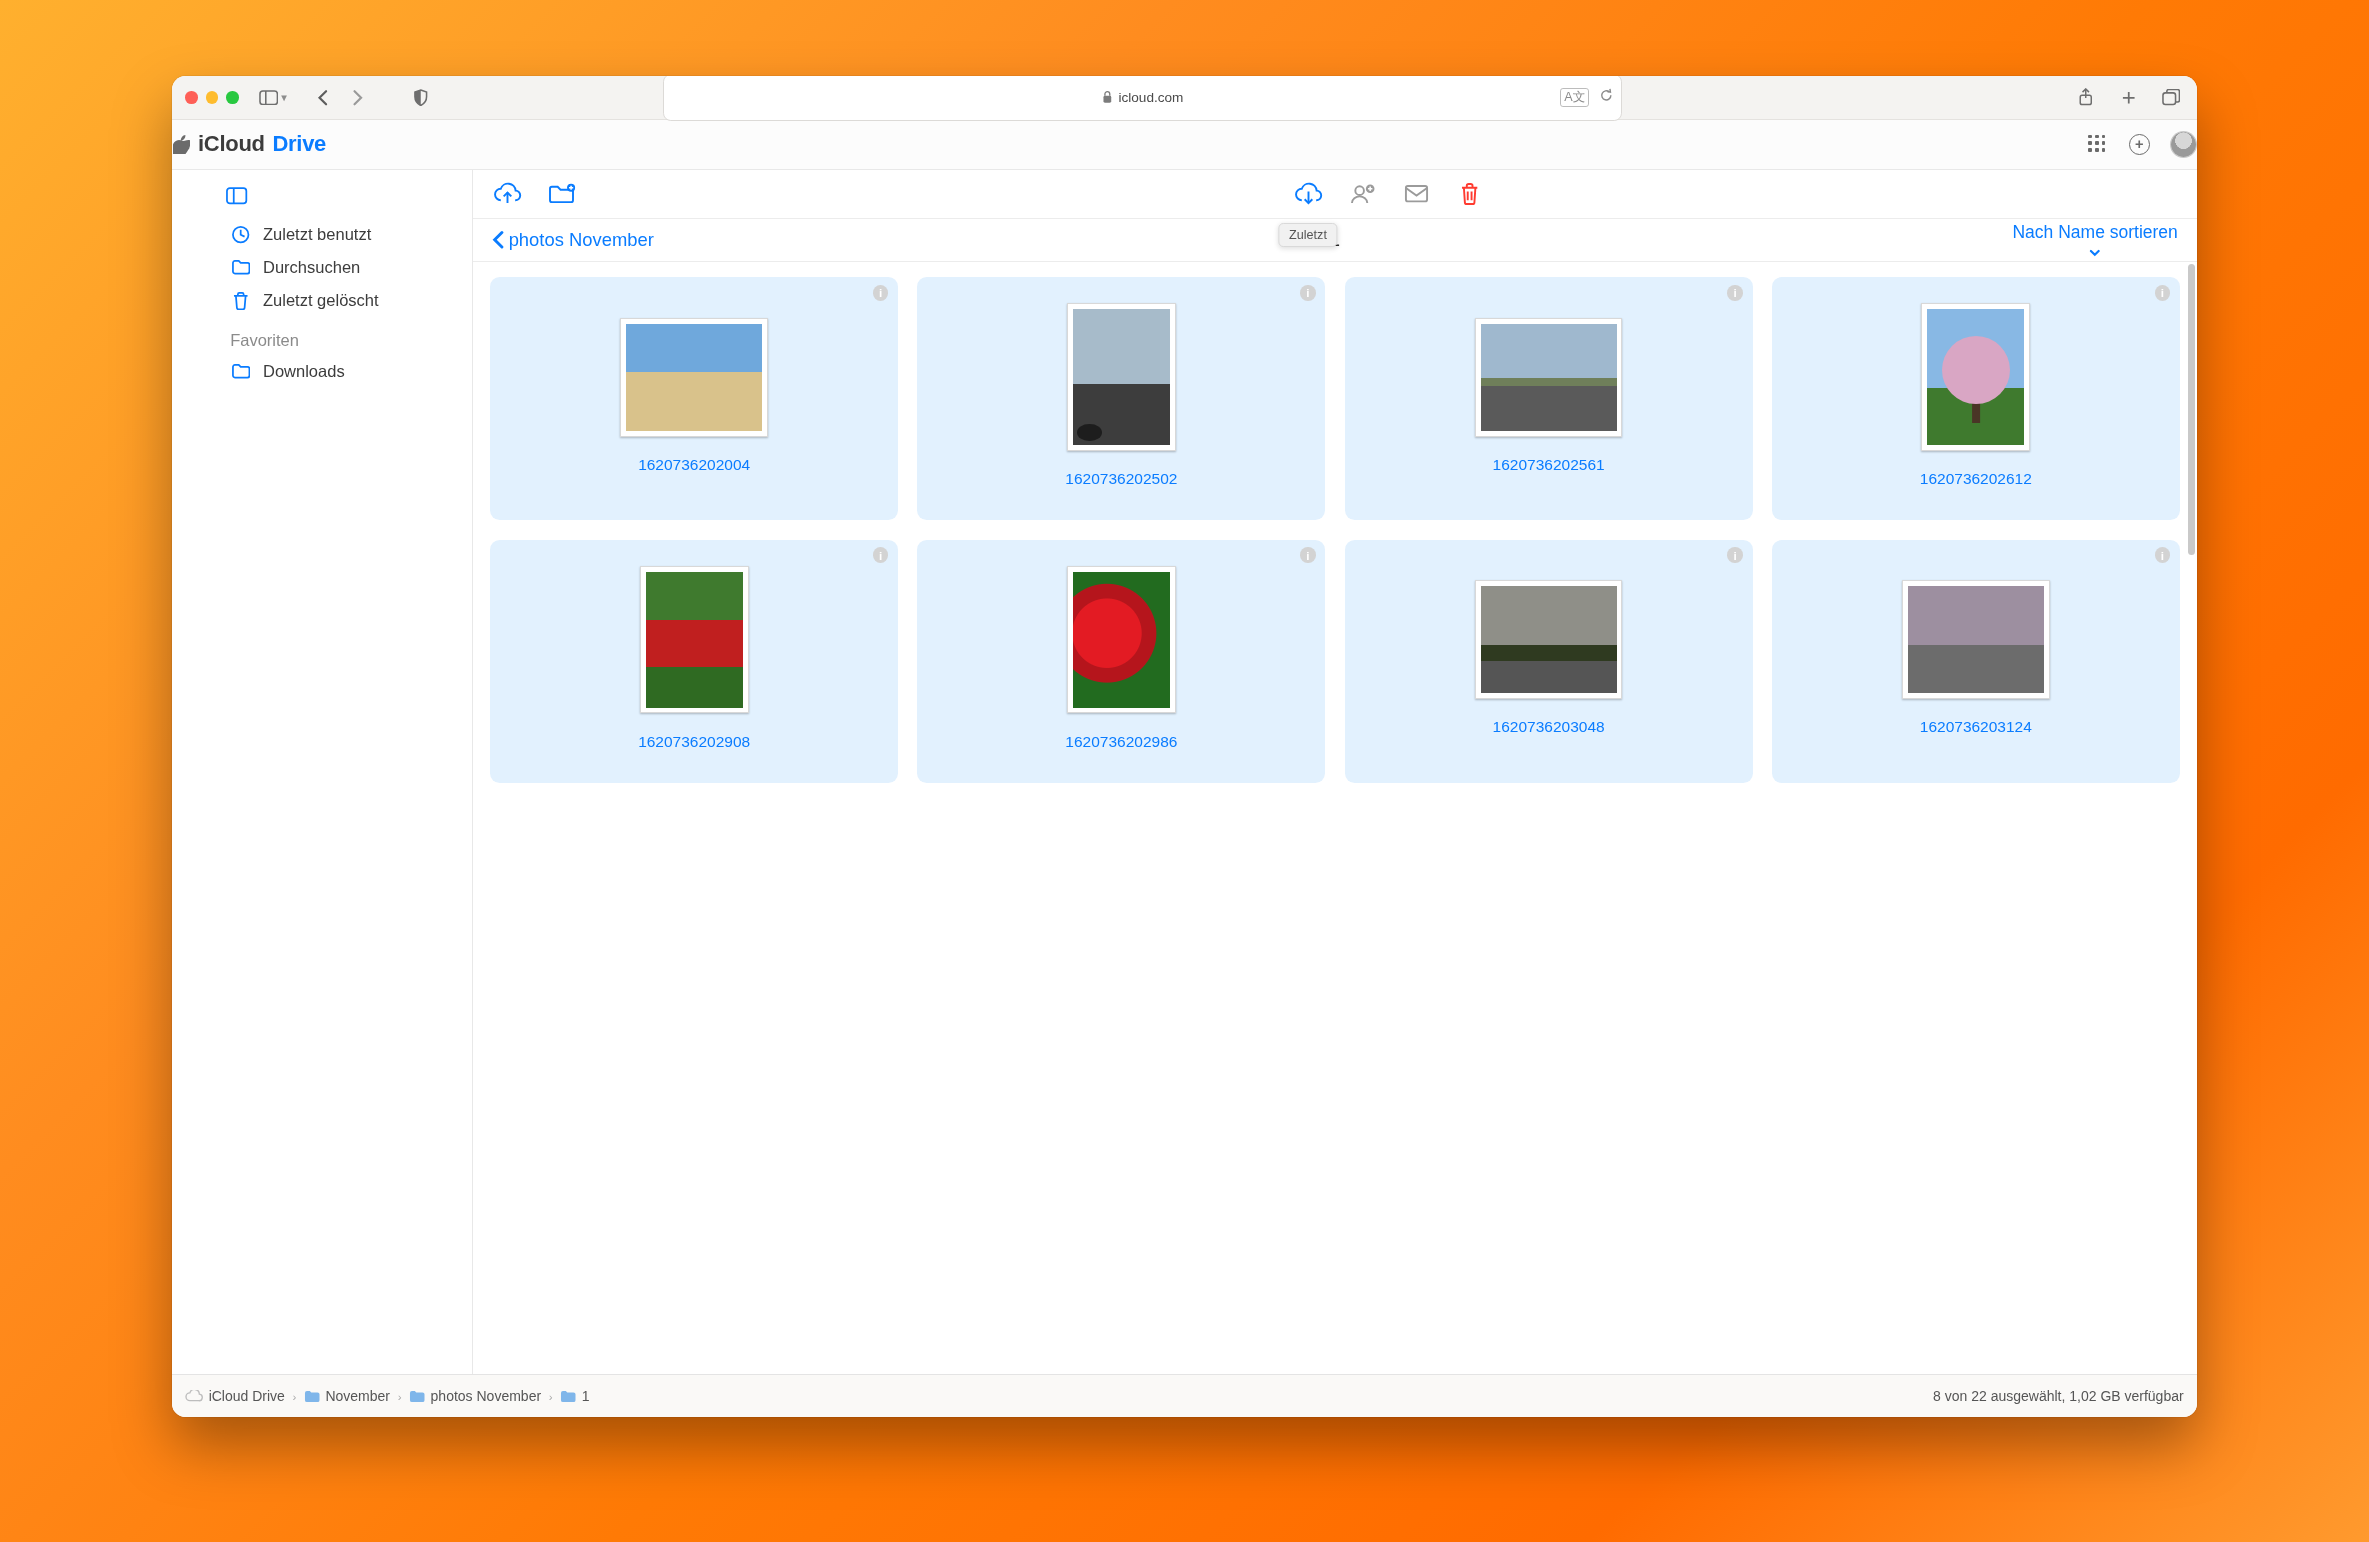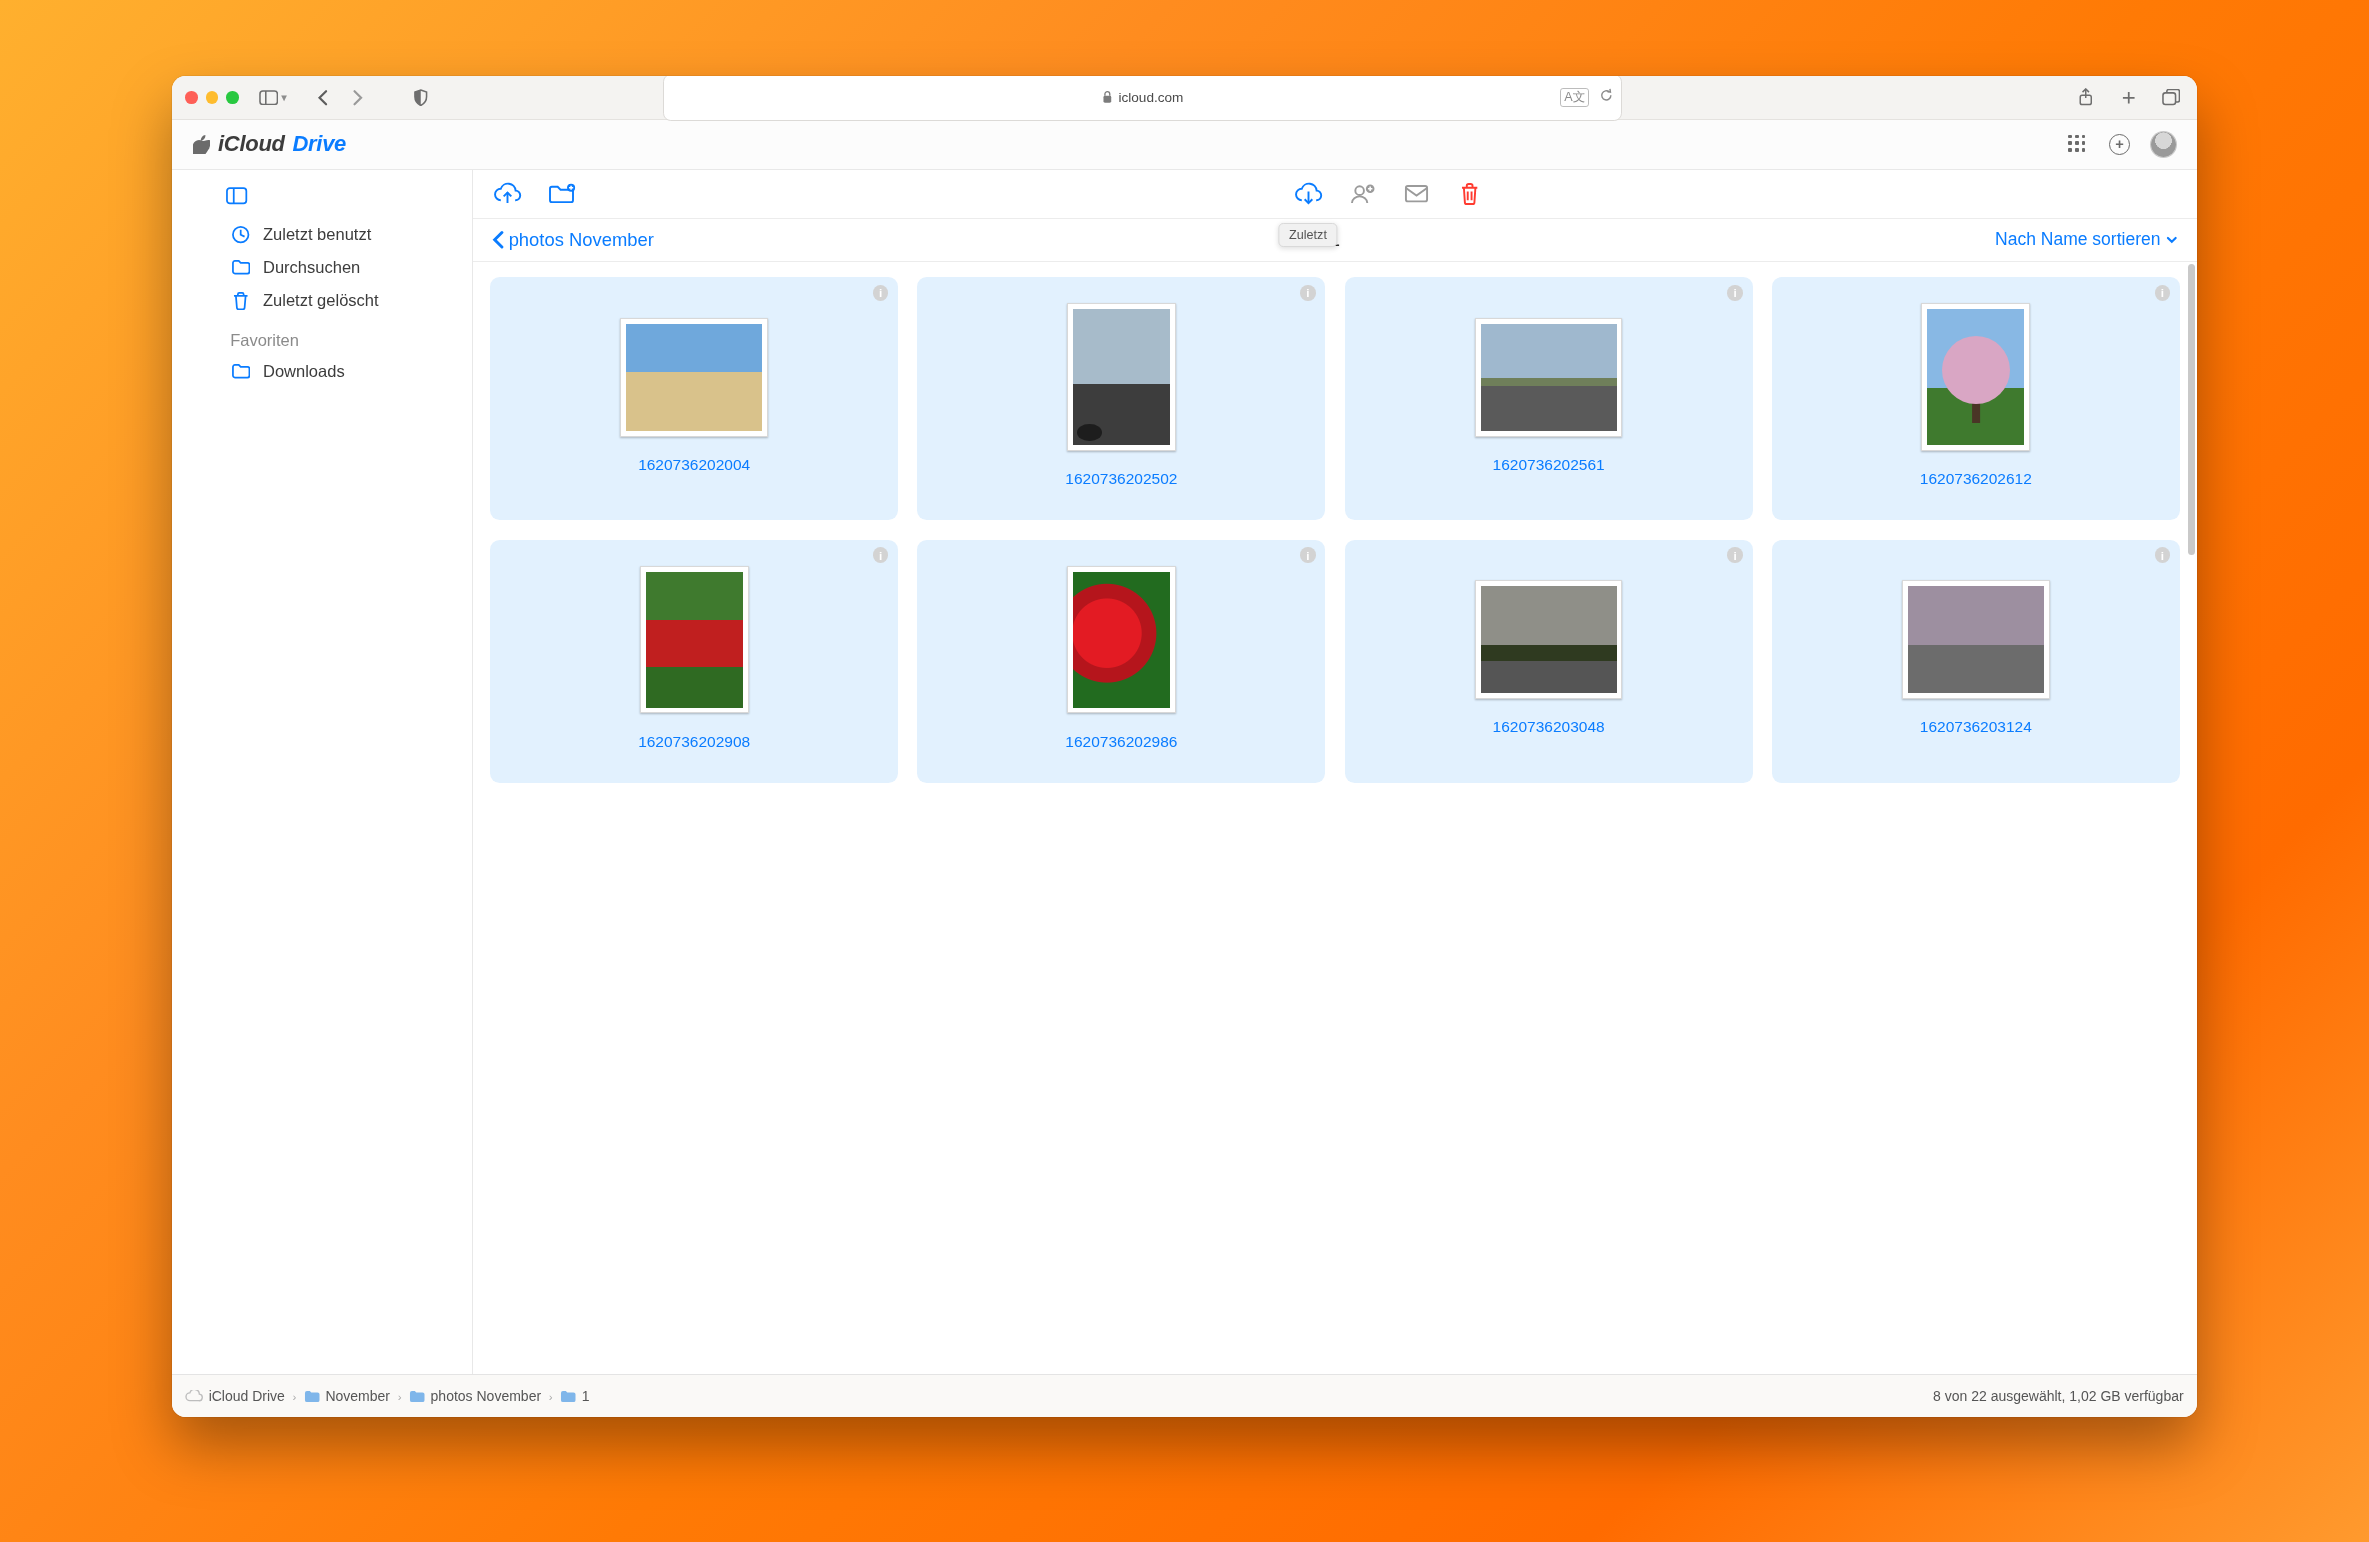--- a/index.html
+++ b/index.html
@@ -67,22 +67,21 @@
   .url-actions{ position:absolute; right:7.8px; display:flex; gap:9.7px; color:#8b8b8b; }
 
   .right-tools { display:flex; gap:17.5px; margin-left:auto; }
 
   
   .icloud-header {
     height: 50px;
     border-bottom:1px solid #e8e8e8;
     background:#fcfcfc;
     display:flex; align-items:center;
-    padding: 0 21px;
-    font-style: italic;
+    padding: 0 1px;
   }
   .brand { display:flex; align-items:center; gap:7.8px; font-size:22px; font-weight:600;}
   .brand .apple{ color:#6b6b6b; font-size:19.4px; }
   .brand .ic { color:#3c3c3c; letter-spacing:-0.3px; }
   .brand .dr { color:#0a7cff; letter-spacing:-0.3px; }
   .ic-right { margin-left:auto; display:flex; align-items:center; gap:21.3px; }
   .apps-grid { width:19.4px; height:19.4px; display:grid; grid-template-columns:repeat(3,3.9px); grid-template-rows:repeat(3,3.9px); gap:2.9px; }
   .apps-grid span{ background:#6a6a6a; width:3.9px; height:3.9px; border-radius:1px; }
   .plus-circle { width:21.3px; height:21.3px; border:1.9px solid #6a6a6a; border-radius:50%; display:flex;align-items:center;justify-content:center;color:#6a6a6a;font-size:14.6px;font-weight:600;}
   .avatar { width:25px;height:25px;border-radius:50%; background:radial-gradient(circle at 50% 35%, #d7d7d7 0 40%, #9a9a9a 41% 100%); box-shadow:0 0 0 1px #c9c9c9; }
@@ -115,21 +114,21 @@
     box-shadow:0 1.9px 5.8px rgba(0,0,0,.12);
     z-index:5;
   }
 
   .crumbbar {
     height:43px; display:flex; align-items:center; padding:0 19.4px;
     border-bottom:1px solid #ececec;
   }
   .back { color:#0a7cff; font-size:18.4px; display:flex; align-items:center; gap:3.9px; cursor:pointer;}
   .crumb-title { position:absolute; left:50%; transform:translateX(-50%); font-size:18.4px; color:#2b2b2b;}
-  .sort { margin-left:auto; color:#0a7cff; font-size:17.5px; display:flex; align-items:center; gap:5.8px;}
+  .sort { margin-left:auto; color:#0a7cff; font-size:17.5px; display:flex; align-items:center; gap:5.8px;flex-direction:column;}
 
   .grid-wrap { flex:1; overflow:auto; padding:15.5px 17.5px 0; position:relative;}
   .grid { display:grid; grid-template-columns:repeat(4,1fr); gap:19.4px; }
   .card {
     background:#e2f1fe; border-radius:9.7px; padding:11.6px 11.6px 17.5px;
     display:flex; flex-direction:column; align-items:center; position:relative;
     min-height: 243px; justify-content:center;
   }
   .info-dot { position:absolute; top:7.8px; right:9.7px; width:15.5px;height:15.5px;border-radius:50%; background:#d3d3d3; color:#fff; font-size:11.6px; font-weight:700; display:flex;align-items:center;justify-content:center;}
   .thumb-frame { background:#fff; padding:4.9px; box-shadow:0 1px 1.9px rgba(0,0,0,.25); border:1px solid #d8d8d8; }

